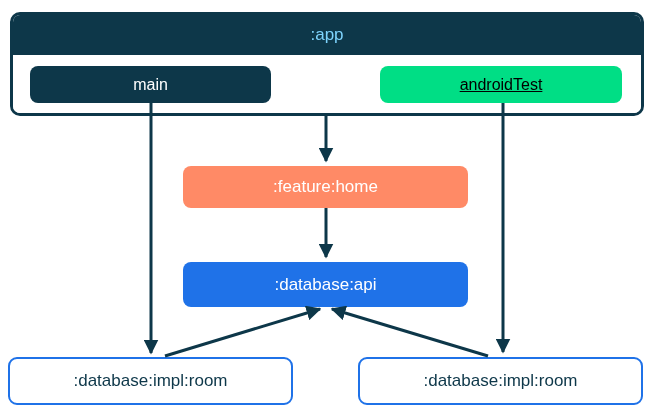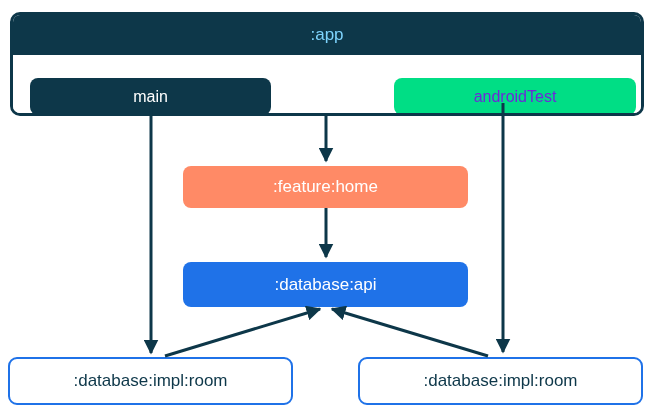--- a/index.html
+++ b/index.html
@@ -11,27 +11,27 @@
   .app-container{
     position:absolute;left:10px;top:12px;width:634px;height:104px;
     box-sizing:border-box;border:3px solid #0d3749;border-radius:10px;
     background:#ffffff;overflow:hidden;z-index:1;
   }
   .app-header{
     height:40px;background:#0d3749;color:#7dd3fc;
     display:flex;align-items:center;justify-content:center;
     font-size:17px;
   }
-  .app-body{position:relative;height:62px;background:#ffffff;margin-top:12px;}
+  .app-body{position:relative;height:62px;background:#ffffff;}
   .sourceset{
     position:absolute;top:11px;height:37px;border-radius:8px;
     display:flex;align-items:center;justify-content:center;font-size:16px;
   }
   .sourceset-main{left:17px;width:241px;background:#0d3749;color:#ffffff;}
-  .sourceset-androidtest{left:381px;width:242px;background:#00de85;color:#6d28d9;}
+  .sourceset-androidtest{left:367px;width:242px;background:#00de85;color:#000000;text-decoration:underline;}
   
   .node{
     position:absolute;box-sizing:border-box;border-radius:8px;
     display:flex;align-items:center;justify-content:center;
     font-size:17px;z-index:1;
   }
   .node-feature-home{left:183px;top:166px;width:285px;height:42px;background:#ff8a66;color:#ffffff;justify-content:center;}
   .node-database-api{left:183px;top:262px;width:285px;height:45px;background:#1f72e8;color:#ffffff;}
   .node-impl{
     background:#ffffff;color:#0d3749;border:2.5px solid #1f72e8;border-radius:9px;

